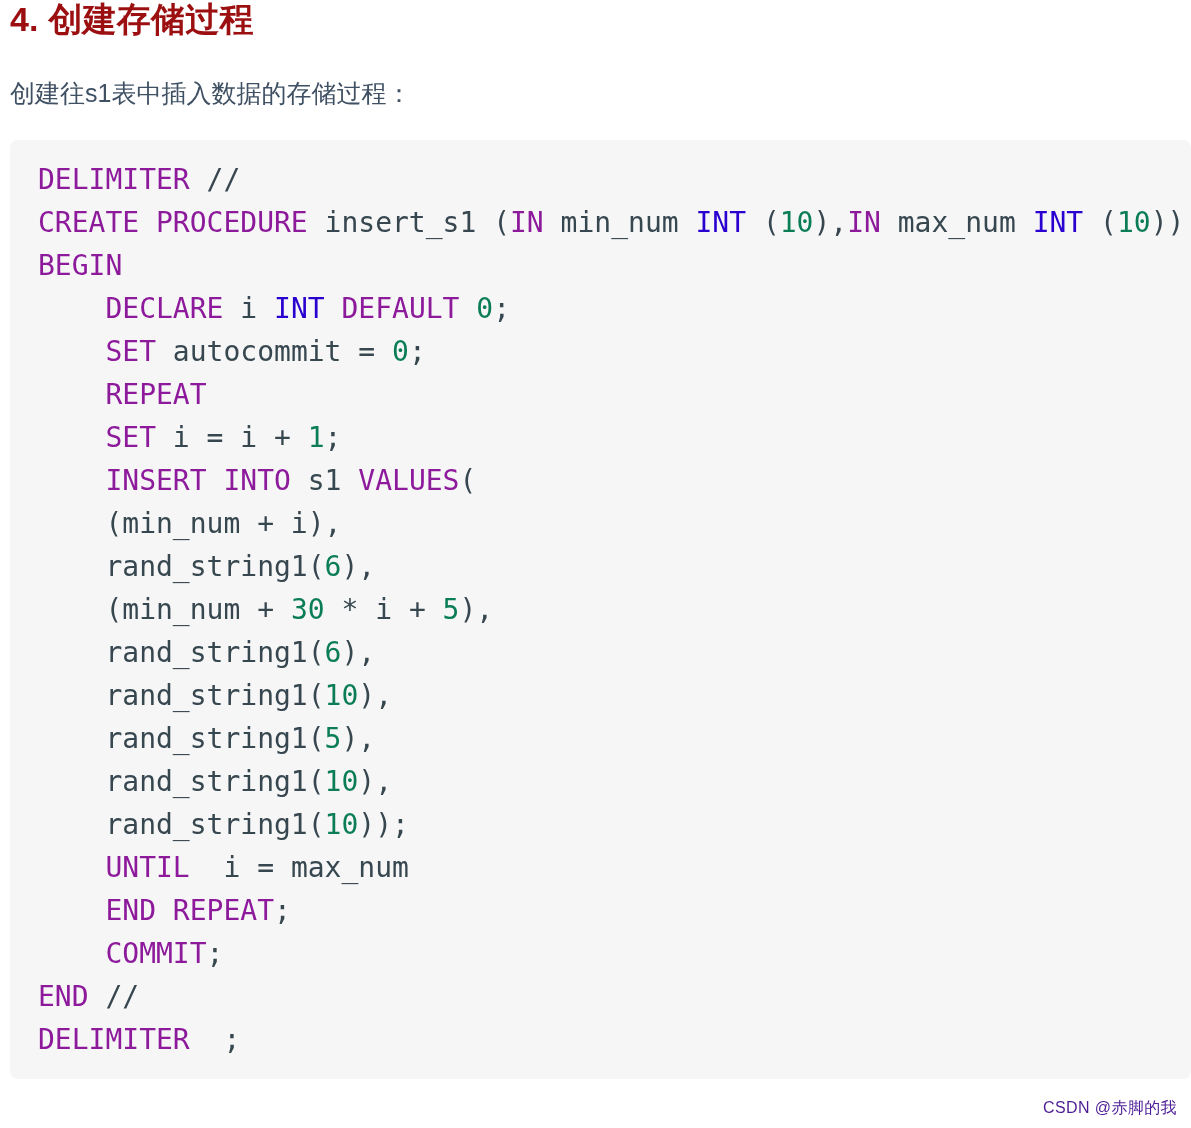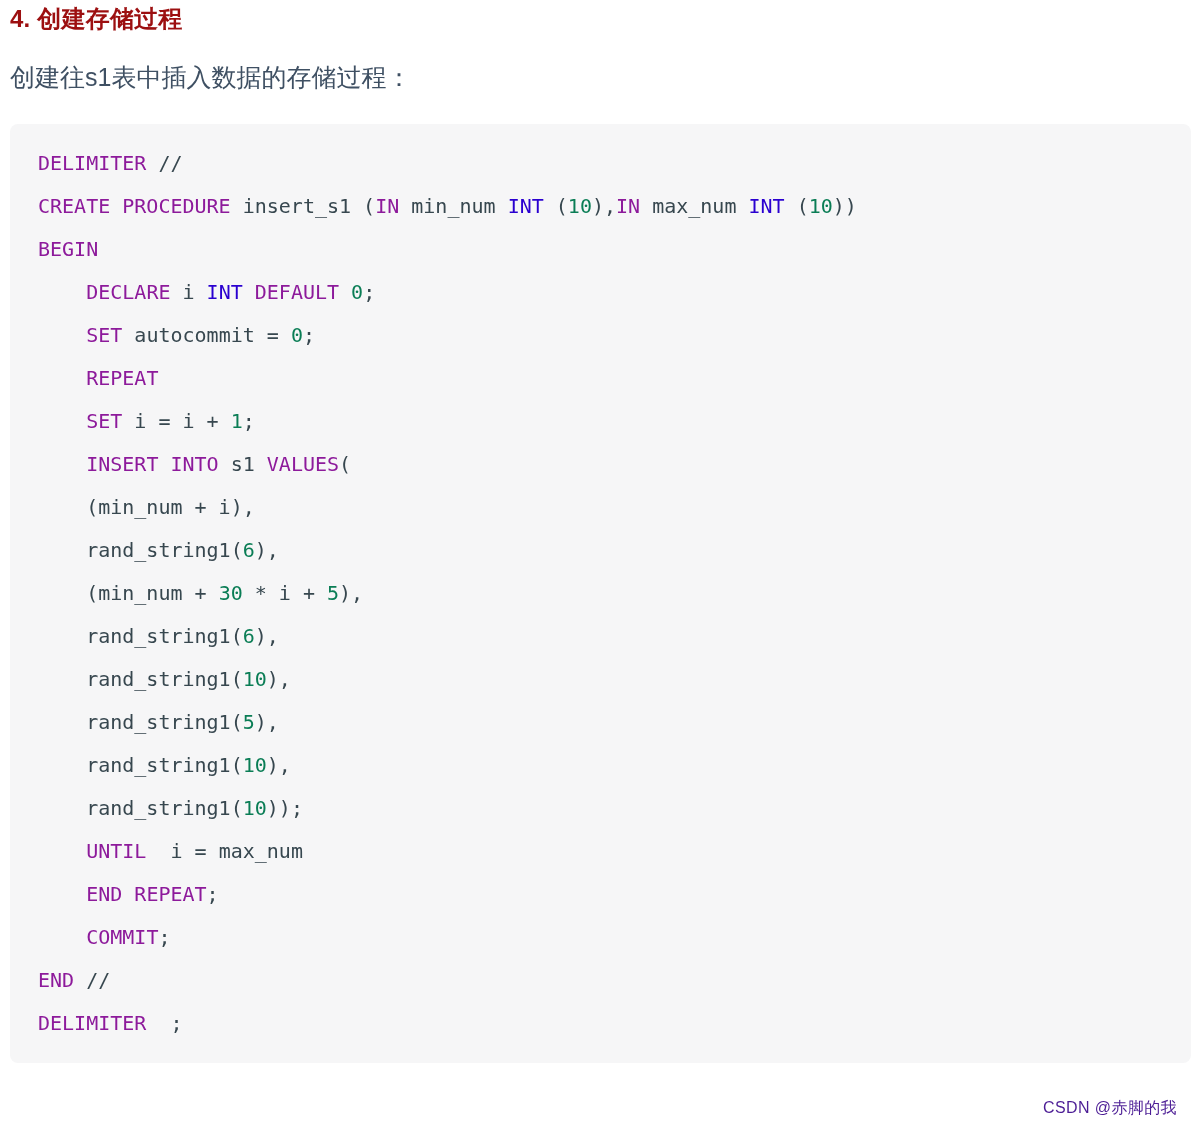--- a/index.html
+++ b/index.html
@@ -17,55 +17,55 @@
 
   .page {
     position: relative;
     width: 1191px;
     height: 1128px;
   }
 
   .section-heading {
     margin: 0;
     padding: 8px 0 0 10px;
-    font-size: 24px;
+    font-size: 34px;
     font-weight: bold;
     color: #9c0f10;
     letter-spacing: 0.2px;
     line-height: 34px;
     padding-top: 2px;
   }
 
   .para {
     margin: 0;
     padding: 0 0 0 10px;
     font-size: 25px;
     color: #3f5063;
     line-height: 34px;
     font-weight: normal;
   }
 
-  .para-top { margin-top: 24px; }
+  .para-top { margin-top: 40px; }
 
   .code-block {
     margin-top: 30px;
     margin-left: 10px;
     margin-right: 0;
     background: #f6f6f7;
     border-radius: 8px;
     padding: 18px 0 18px 0;
     min-height: 880px;
     box-sizing: border-box;
   }
 
   pre.code {
     margin: 0;
     padding: 0 0 0 28px;
     font-family: "DejaVu Sans Mono", monospace;
-    font-size: 20px;
+    font-size: 28px;
     line-height: 43px;
     color: #37474f;
     white-space: pre;
     tab-size: 4;
   }
 
   .kw  { color: #8d1a9b; }       
   .typ { color: #2a00d0; }       
   .num { color: #0a7d55; }       
   .id  { color: #37474f; }       

